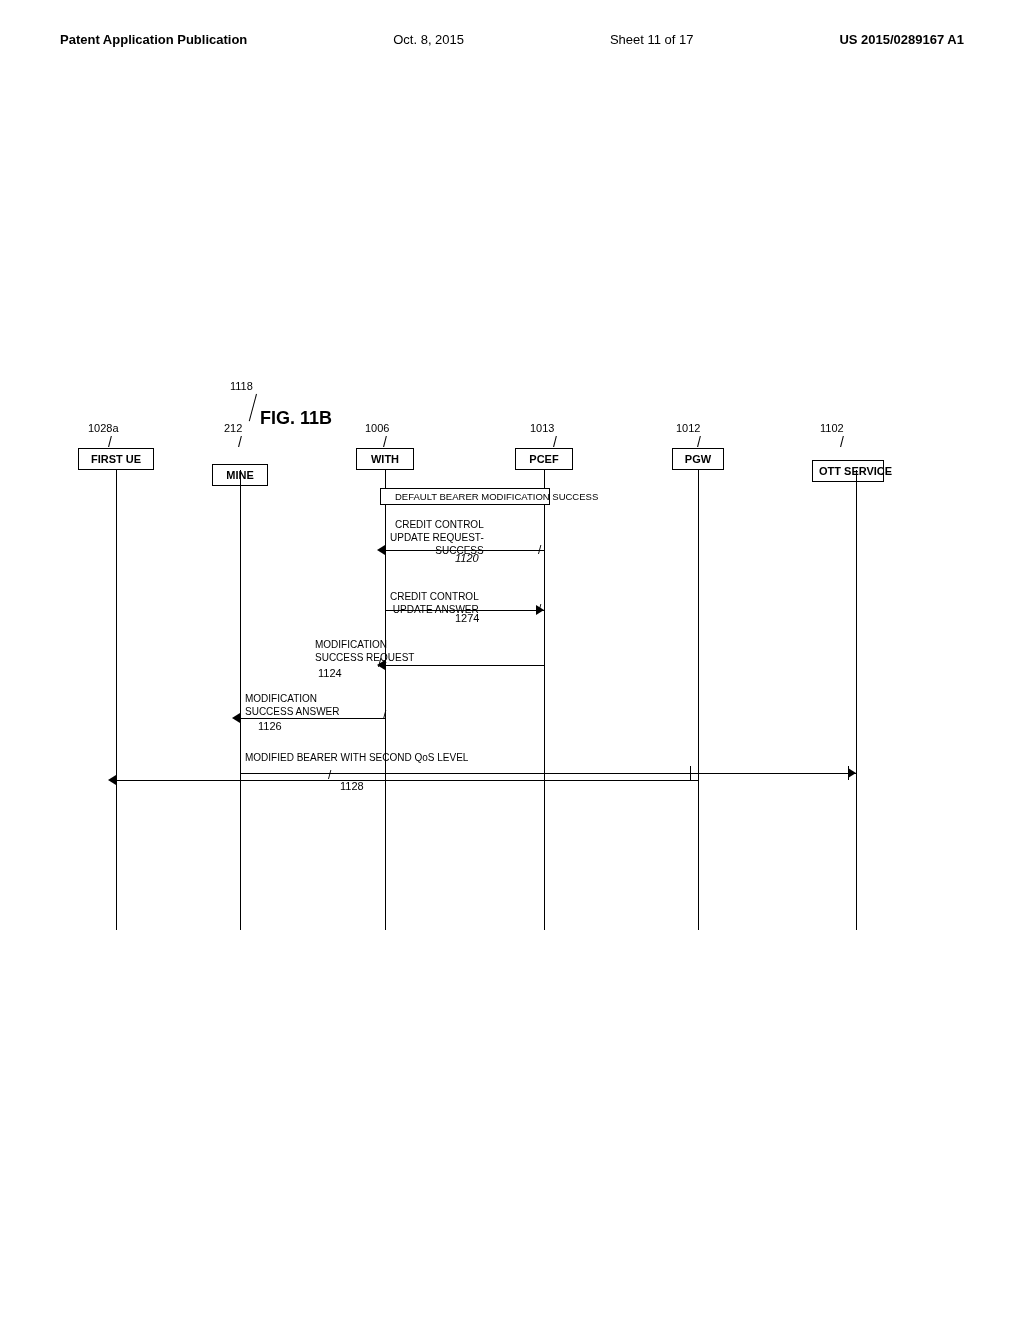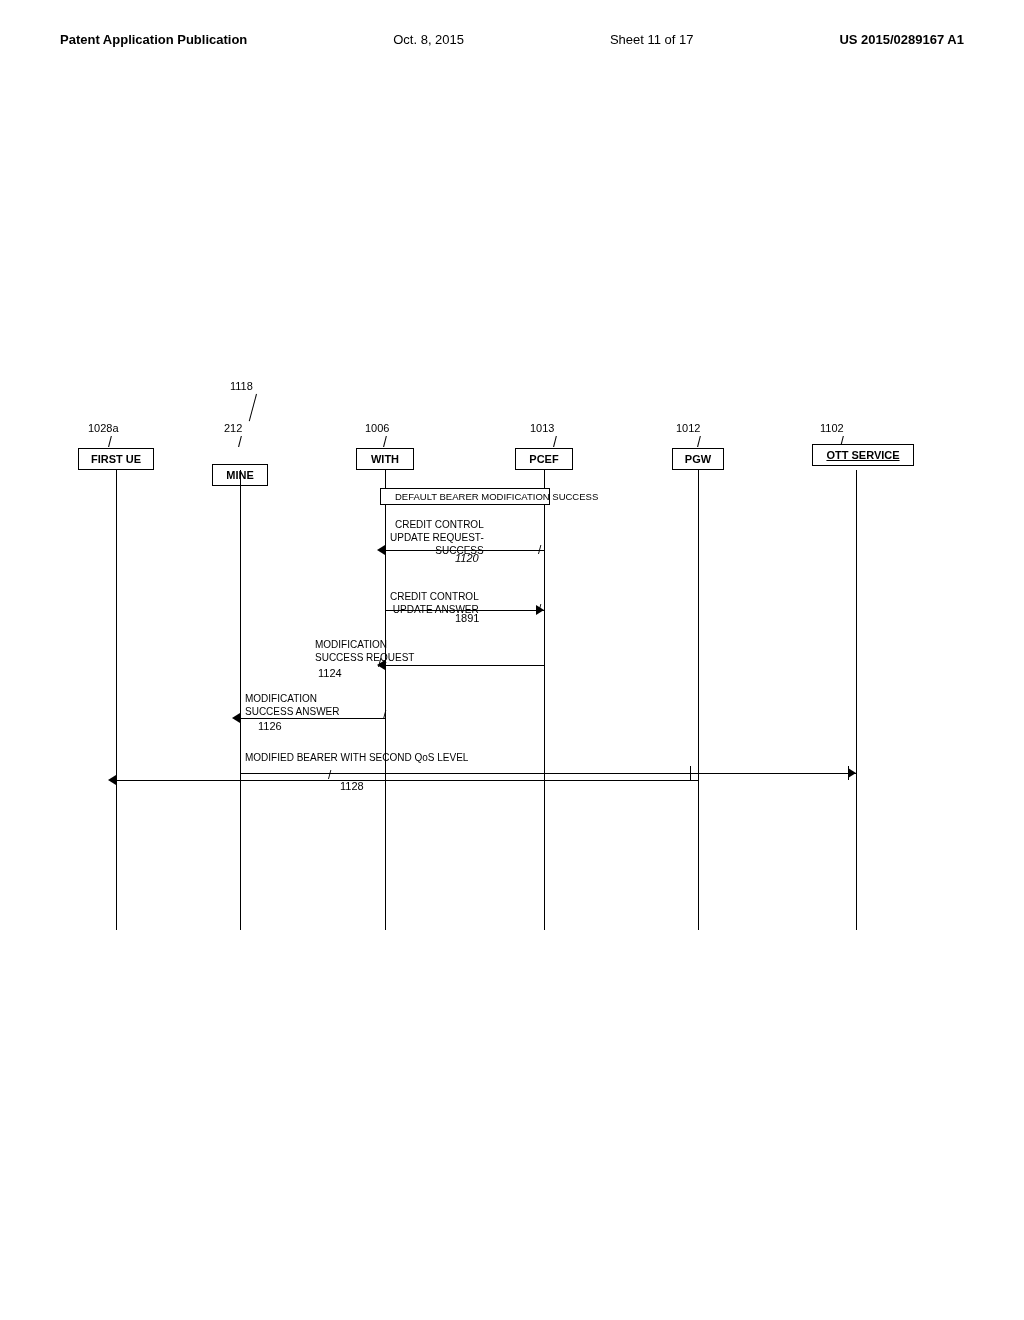--- a/index.html
+++ b/index.html
@@ -124,20 +124,21 @@
 
   <div class="header">
     <span class="header-left">Patent Application Publication</span>
     <span class="header-center">Oct. 8, 2015</span>
     <span class="header-center">Sheet 11 of 17</span>
     <span class="header-right">US 2015/0289167 A1</span>
   </div>
 
   <div class="diagram-area">
 
+    <div class="fig-title" style="top:28px;left:200px;right:0;text-align:left;">FIG. 11B</div>
 
     <div class="ref-num" style="top:0px; left:170px;">1118</div>
 
     <div style="position:absolute; top:14px; left:196px; width:1px; height:28px; background:#000; transform: rotate(15deg); transform-origin: top;"></div>
 
     <div class="ref-num" style="top:42px; left:28px;">1028a</div>
     <div class="ref-num" style="top:42px; left:164px;">212</div>
     <div class="ref-num" style="top:42px; left:305px;">1006</div>
     <div class="ref-num" style="top:42px; left:470px;">1013</div>
     <div class="ref-num" style="top:42px; left:616px;">1012</div>
@@ -148,21 +149,21 @@
     <div style="position:absolute;top:54px;left:323px;font-size:14px;">/</div>
     <div style="position:absolute;top:54px;left:493px;font-size:14px;">/</div>
     <div style="position:absolute;top:54px;left:637px;font-size:14px;">/</div>
     <div style="position:absolute;top:54px;left:780px;font-size:14px;">/</div>
 
     <div class="entity-label" style="left:18px; top:68px; width:76px;">FIRST UE</div>
     <div class="entity-label" style="left:152px; top:84px; width:56px;">MINE</div>
     <div class="entity-label" style="left:296px; top:68px; width:58px;">WITH</div>
     <div class="entity-label" style="left:455px; top:68px; width:58px;">PCEF</div>
     <div class="entity-label" style="left:612px; top:68px; width:52px;">PGW</div>
-    <div class="entity-label" style="left:752px; top:64px; width:102px;text-decoration:underline;">OTT SERVICE</div>
+    <div class="entity-label" style="left:752px; top:80px; width:72px;">OTT SERVICE</div>
 
     <div class="lifeline" style="left:56px; top:90px; height:460px;"></div>
 
     <div class="lifeline" style="left:180px; top:90px; height:460px;"></div>
 
     <div class="lifeline" style="left:325px; top:90px; height:460px;"></div>
 
     <div class="lifeline" style="left:484px; top:90px; height:460px;"></div>
 
     <div class="lifeline" style="left:638px; top:90px; height:460px;"></div>
@@ -182,21 +183,21 @@
 
     <div class="step-num" style="left:395px; top:172px;font-style:italic;">1120</div>
 
     <div style="position:absolute;top:163px;left:478px;font-size:12px;">/</div>
 
     <div class="arrow-line" style="left:325px; top:230px; width:159px;"></div>
     <div class="arrowhead-right" style="left:476px; top:225px;"></div>
     <div class="arrow-label" style="left:330px; top:210px; line-height:1.3;">
       CREDIT CONTROL<br>UPDATE ANSWER
     </div>
-    <div class="step-num" style="left:395px; top:232px;">1891</div>
+    <div class="step-num" style="left:395px; top:232px;">1274</div>
     <div style="position:absolute;top:222px;left:478px;font-size:12px;">/</div>
 
     <div class="arrow-line" style="left:325px; top:285px; width:159px;"></div>
     <div class="arrowhead-left" style="left:317px; top:280px;"></div>
     <div class="arrow-label" style="left:255px; top:258px; line-height:1.3; text-align:right; width:72px;">
       MODIFICATION<br>SUCCESS REQUEST
     </div>
     <div class="step-num" style="left:258px; top:287px;">1124</div>
     <div style="position:absolute;top:276px;left:318px;font-size:12px;">/</div>
 

